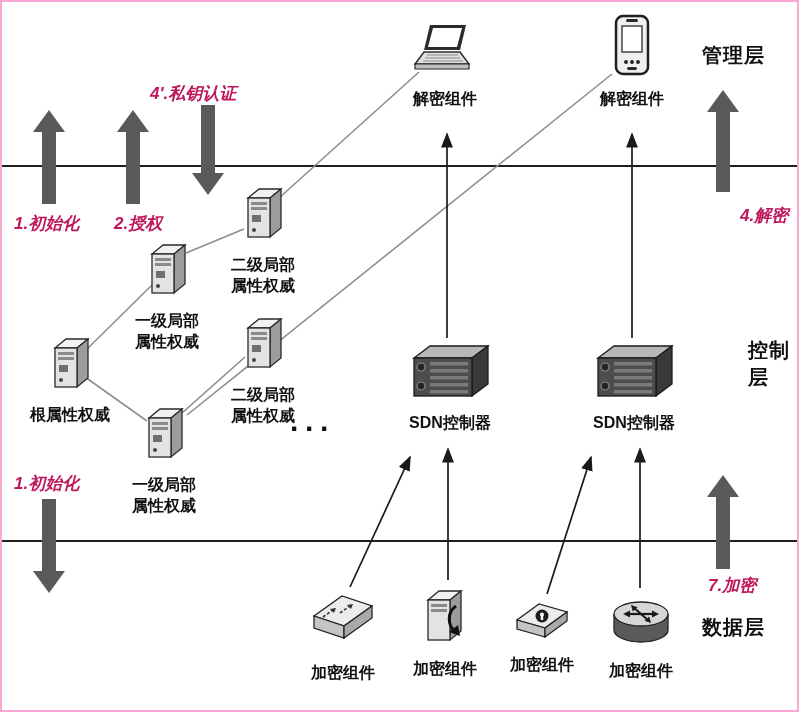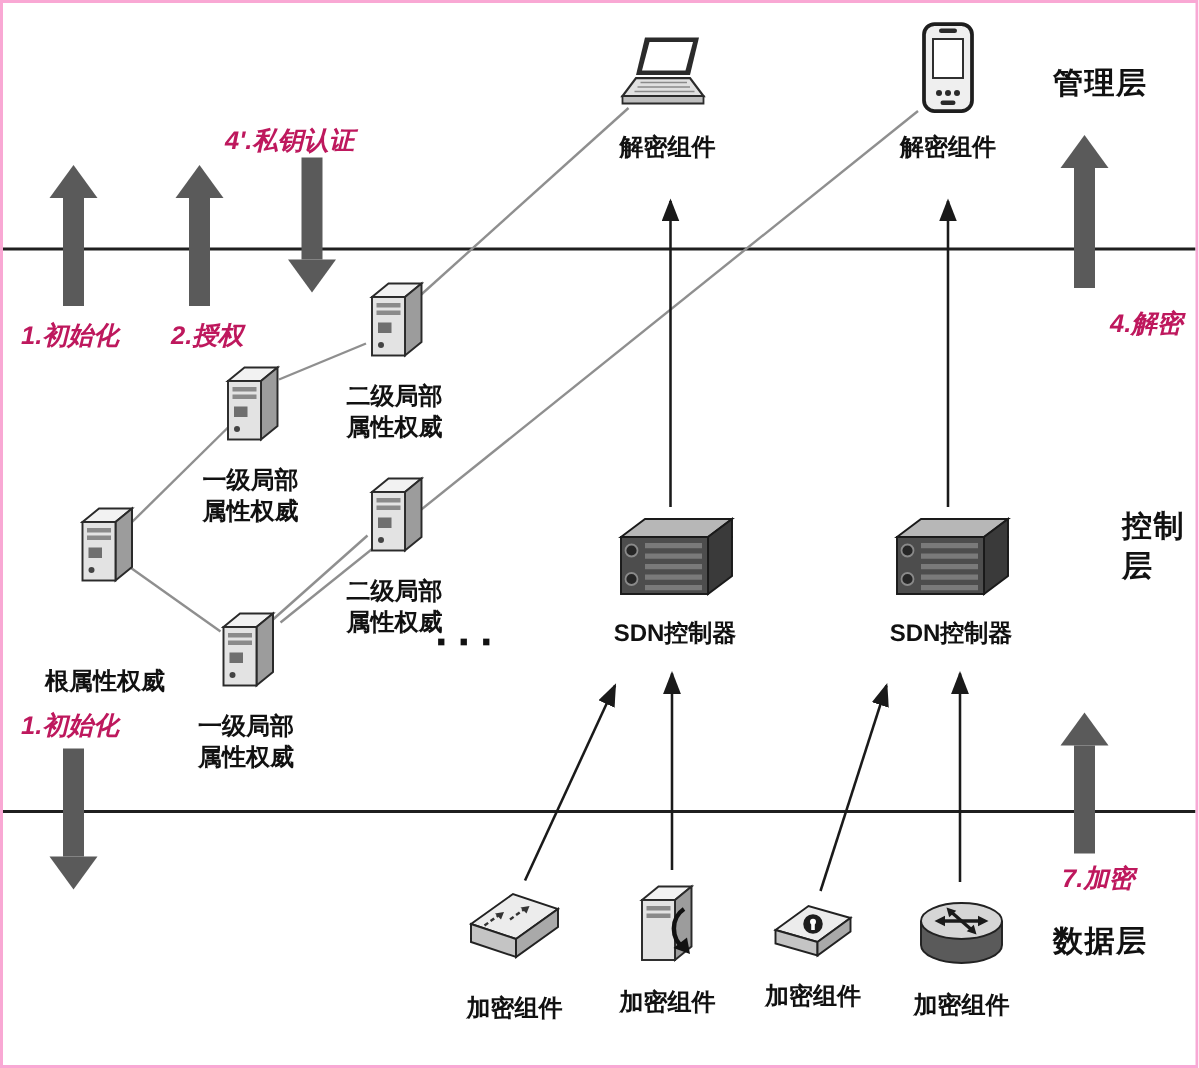--- a/index.html
+++ b/index.html
@@ -170,21 +170,21 @@
         <rect x="11" y="18" width="16" height="3" fill="#8a8a8a"></rect>
         <rect x="11" y="23" width="16" height="3" fill="#8a8a8a"></rect>
         <rect x="12" y="31" width="9" height="7" fill="#6f6f6f"></rect>
         <circle cx="14" cy="46" r="2" fill="#444"></circle>
       </svg>
     </span>
     <div class="node-label">二级局部
 属性权威</div>
   </div>
 
-  <div class="node" style="left:12px; top:332px; width:112px;gap:40px;">
+  <div class="node" style="left:12px; top:332px; width:112px;">
     <span class="icon">
       <svg width="46" height="58" viewBox="0 0 46 58">
         <polygon points="8,14 19,5 41,5 30,14" fill="#f2f2f2" stroke="#2a2a2a" stroke-width="1.3"></polygon>
         <polygon points="30,14 41,5 41,44 30,53" fill="#9c9c9c" stroke="#2a2a2a" stroke-width="1.3"></polygon>
         <rect x="8" y="14" width="22" height="39" fill="#e3e3e3" stroke="#2a2a2a" stroke-width="1.3"></rect>
         <rect x="11" y="18" width="16" height="3" fill="#8a8a8a"></rect>
         <rect x="11" y="23" width="16" height="3" fill="#8a8a8a"></rect>
         <rect x="12" y="31" width="9" height="7" fill="#6f6f6f"></rect>
         <circle cx="14" cy="46" r="2" fill="#444"></circle>
       </svg>

